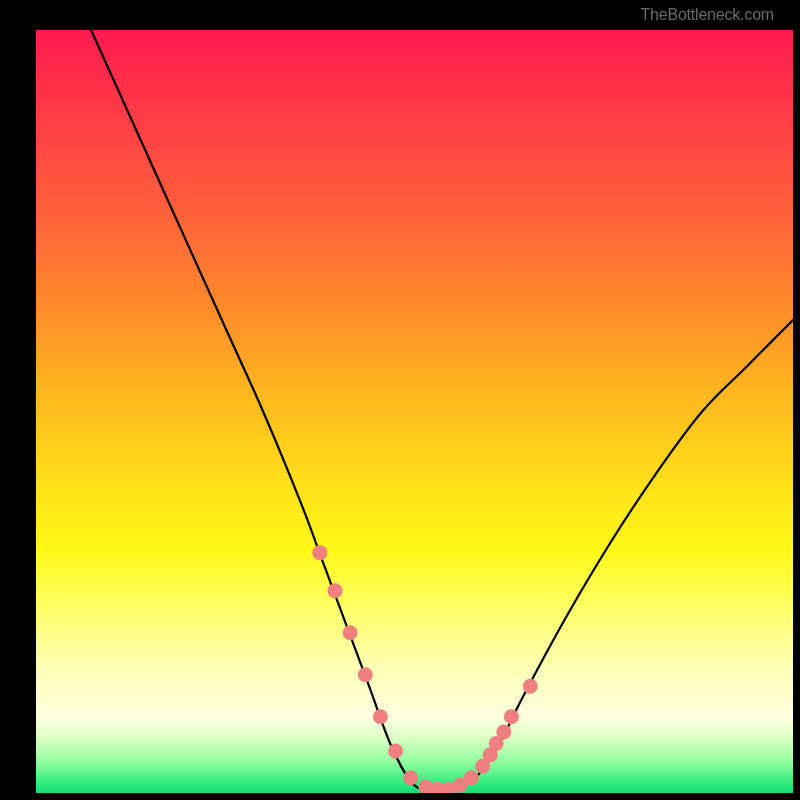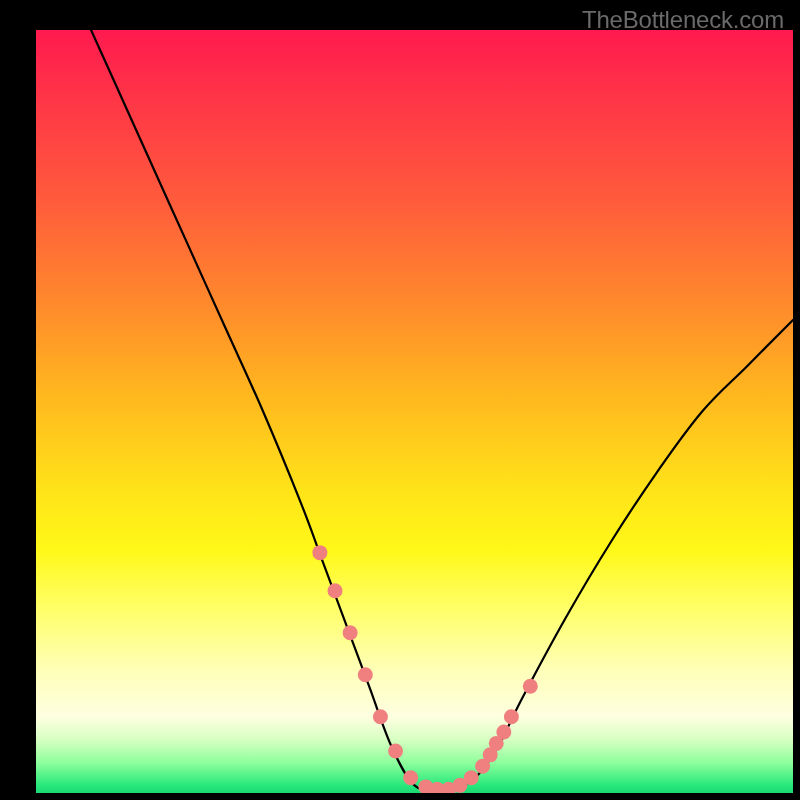--- a/index.html
+++ b/index.html
@@ -32,23 +32,23 @@
       #d7ffc2 93%,
       #8fff9d 96%,
       #28e87b 99%,
       #1bd873 100%
     );
     overflow: hidden;
   }
   .watermark {
     position: absolute;
     top: 6px;
-    right: 16px;
+    right: 26px;
     color: #6a6a6a;
-    font-size: 24px;
+    font-size: 16px;
     font-weight: 500;
     letter-spacing: -0.2px;
     z-index: 10;
   }
   svg.chart {
     position: absolute;
     left: 0;
     top: 0;
     width: 757px;
     height: 763px;

